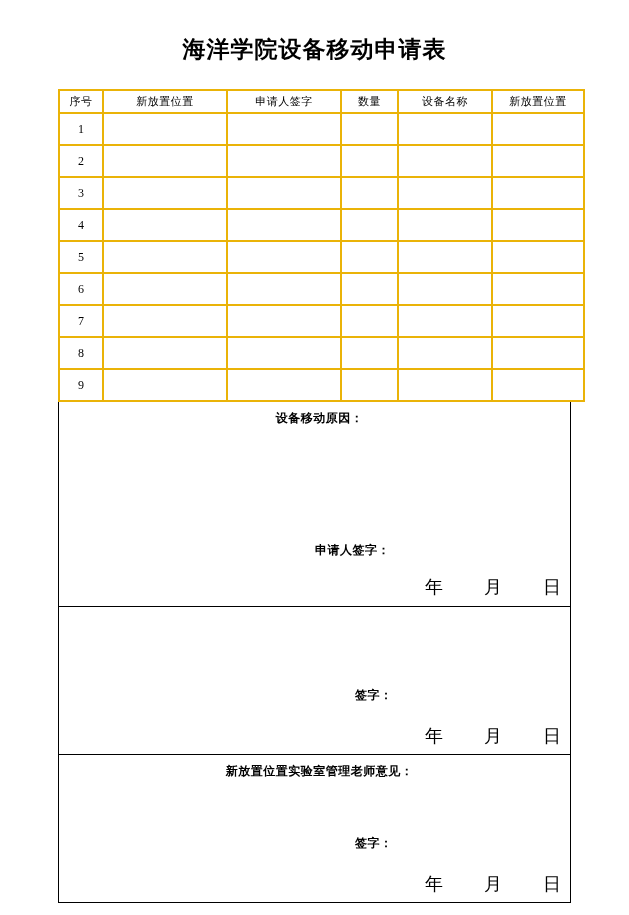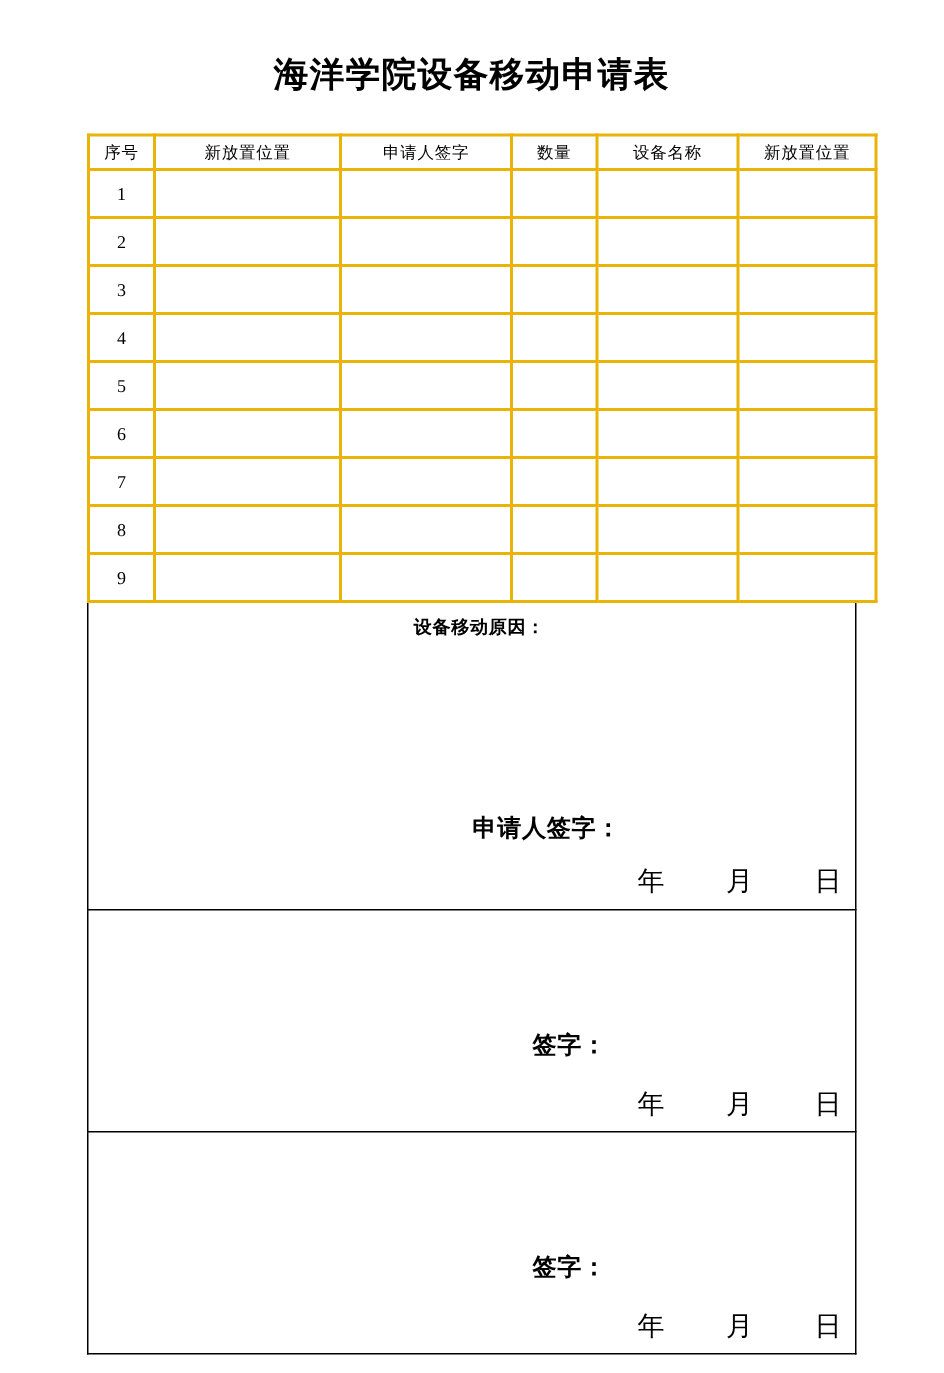--- a/index.html
+++ b/index.html
@@ -82,21 +82,21 @@
   }
   .sec-label {
     font-size: 12px;
     font-weight: bold;
     padding: 8px 0 0 10px;
     letter-spacing: 0.5px;
     text-align: center;
   }
   .sign-line {
     position: absolute;
-    font-size: 16px;
+    font-size: 12px;
     font-weight: bold;
     letter-spacing: 0.5px;
   }
   .date-line {
     position: absolute;
     font-size: 18px;
     font-weight: normal;
     letter-spacing: 0.5px;
   }
   .date-line span { display: inline-block; }
@@ -229,20 +229,21 @@
       <div class="date-line">
         <span>年</span>
         <span class="gap-sm"></span>
         <span>月</span>
         <span class="gap-md"></span>
         <span>日</span>
       </div>
     </div>
 
     <div class="section sec3">
+      <div class="sec-label">新放置位置实验室管理老师意见：</div>
       <div class="sign-line">签字：</div>
       <div class="date-line">
         <span>年</span>
         <span class="gap-sm"></span>
         <span>月</span>
         <span class="gap-md"></span>
         <span>日</span>
       </div>
     </div>
 

